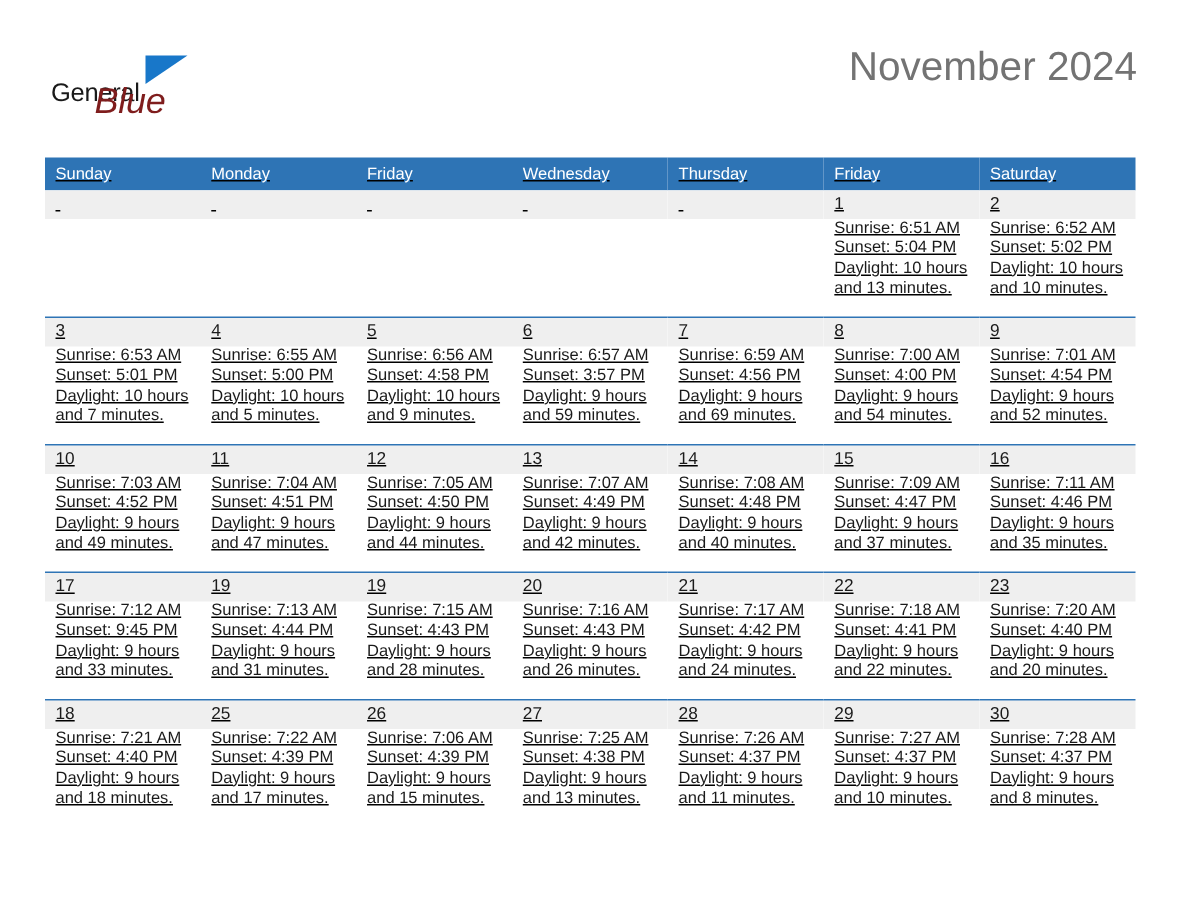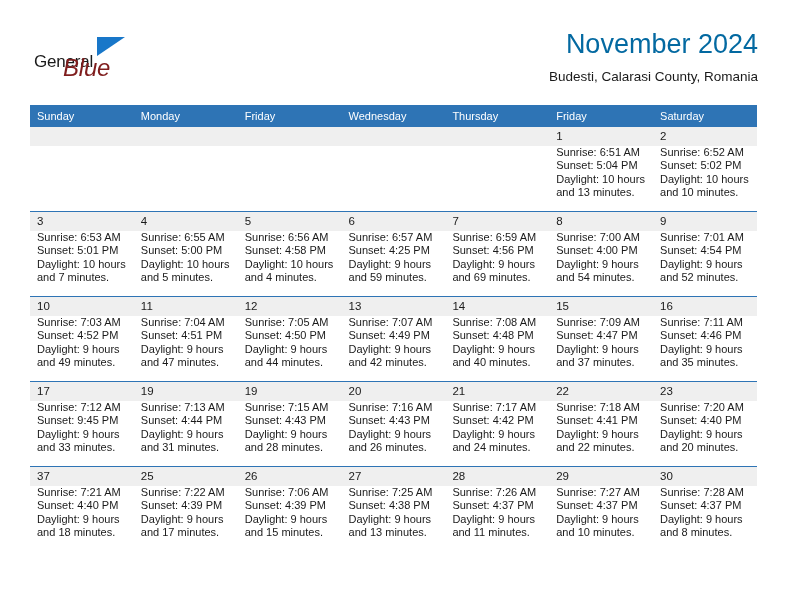--- a/index.html
+++ b/index.html
@@ -69,39 +69,40 @@
   .title-block {
     position: absolute;
     right: 0;
     top: 0;
     text-align: right;
     width: 520px;
   }
   .cal-title {
     font-size: 27px;
     font-weight: normal;
-    color: #0369a1;
+    color: #737373;
     line-height: 32px;
     letter-spacing: 0px;
   }
   .cal-subtitle {
     margin-top: 8px;
     font-size: 13.5px;
     color: #1a1a1a;
     line-height: 17px;
   }
 
   
   .calendar {
     position: absolute;
     left: 30px;
     top: 105px;
     width: 727px;
     border-collapse: collapse;
     table-layout: fixed;
+    text-decoration: underline;
   }
   .calendar th {
     background: #2e74b5;
     color: #ffffff;
     font-size: 11px;
     font-weight: normal;
     text-align: left;
     padding: 5px 0 5px 7px;
     height: 11px;
     border: none;
@@ -146,21 +147,20 @@
   <div class="header">
 
     <div class="logo">
       <span class="logo-general">General</span>
       <span class="logo-triangle"></span>
       <span class="logo-blue">Blue</span>
     </div>
 
     <div class="title-block">
       <div class="cal-title">November 2024</div>
-      <div class="cal-subtitle">Budesti, Calarasi County, Romania</div>
     </div>
 
   </div>
 
   <table class="calendar">
     <colgroup>
       <col style="width:14.2857%">
         <col style="width:14.2857%">
         <col style="width:14.2857%">
       <col style="width:14.2857%">
@@ -233,28 +233,28 @@
               <div>Daylight: 10 hours</div>
               <div>and 5 minutes.</div>
             </div>
           </td>
           <td>
             <div class="daynum-band">5</div>
             <div class="cell-info">
               <div>Sunrise: 6:56 AM</div>
               <div>Sunset: 4:58 PM</div>
               <div>Daylight: 10 hours</div>
-              <div>and 4 minutes.</div>
+              <div>and 9 minutes.</div>
             </div>
           </td>
           <td>
             <div class="daynum-band">6</div>
             <div class="cell-info">
               <div>Sunrise: 6:57 AM</div>
-              <div>Sunset: 4:25 PM</div>
+              <div>Sunset: 3:57 PM</div>
               <div>Daylight: 9 hours</div>
               <div>and 59 minutes.</div>
             </div>
           </td>
           <td>
             <div class="daynum-band">7</div>
             <div class="cell-info">
               <div>Sunrise: 6:59 AM</div>
               <div>Sunset: 4:56 PM</div>
               <div>Daylight: 9 hours</div>
@@ -405,21 +405,21 @@
             <div class="cell-info">
               <div>Sunrise: 7:20 AM</div>
               <div>Sunset: 4:40 PM</div>
               <div>Daylight: 9 hours</div>
               <div>and 20 minutes.</div>
             </div>
           </td>
         </tr>
         <tr>
           <td>
-            <div class="daynum-band">37</div>
+            <div class="daynum-band">18</div>
             <div class="cell-info">
               <div>Sunrise: 7:21 AM</div>
               <div>Sunset: 4:40 PM</div>
               <div>Daylight: 9 hours</div>
               <div>and 18 minutes.</div>
             </div>
           </td>
           <td>
             <div class="daynum-band">25</div>
             <div class="cell-info">

